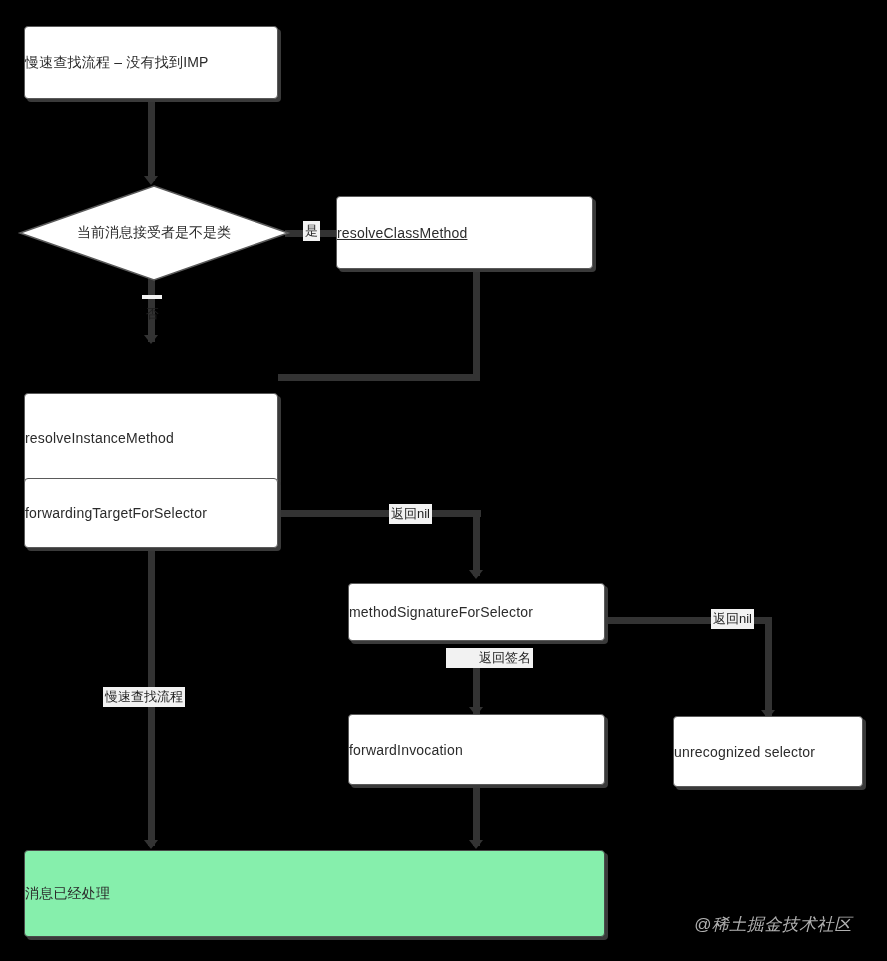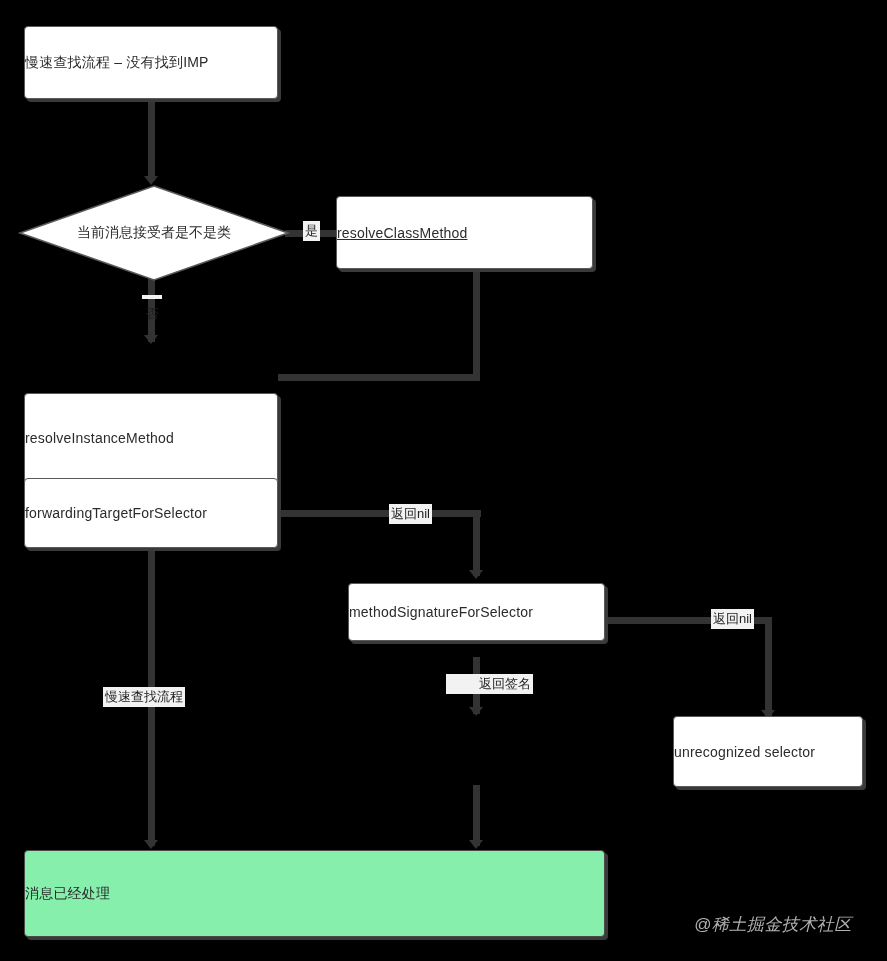--- a/index.html
+++ b/index.html
@@ -172,20 +172,23 @@
   </div>
 
   <div class="node" style="left:24px; top:478px; width:254px; height:70px;">
     <span class="node-label">forwardingTargetForSelector</span>
   </div>
 
   <div class="node" style="left:348px; top:583px; width:257px; height:58px;">
     <span class="node-label">methodSignatureForSelector</span>
   </div>
 
+  <div class="node" style="left:348px; top:714px; width:257px; height:71px;">
+    <span class="node-label">forwardInvocation</span>
+  </div>
 
   <div class="node" style="left:673px; top:716px; width:190px; height:71px;">
     <span class="node-label">unrecognized selector</span>
   </div>
 
   <div class="node terminal" style="left:24px; top:850px; width:581px; height:87px;">
     <span class="node-label">消息已经处理</span>
   </div>
 
   <div class="edge-label" style="left:303px; top:221px;">
@@ -197,21 +200,21 @@
   </div>
 
   <div class="edge-label" style="left:389px; top:504px;">
     <span>返回nil</span>
   </div>
 
   <div class="edge-label" style="left:711px; top:609px;">
     <span>返回nil</span>
   </div>
 
-  <div class="edge-label" style="left:446px; top:674px;padding-left:33px;">
+  <div class="edge-label" style="left:446px; top:648px;padding-left:33px;">
     <span>返回签名</span>
   </div>
 
   <div class="edge-label" style="left:103px; top:687px;">
     <span>慢速查找流程</span>
   </div>
 
   <div class="watermark" style="left:694px; top:913px;font-style:italic;">
     <span>@稀土掘金技术社区</span>
   </div>

